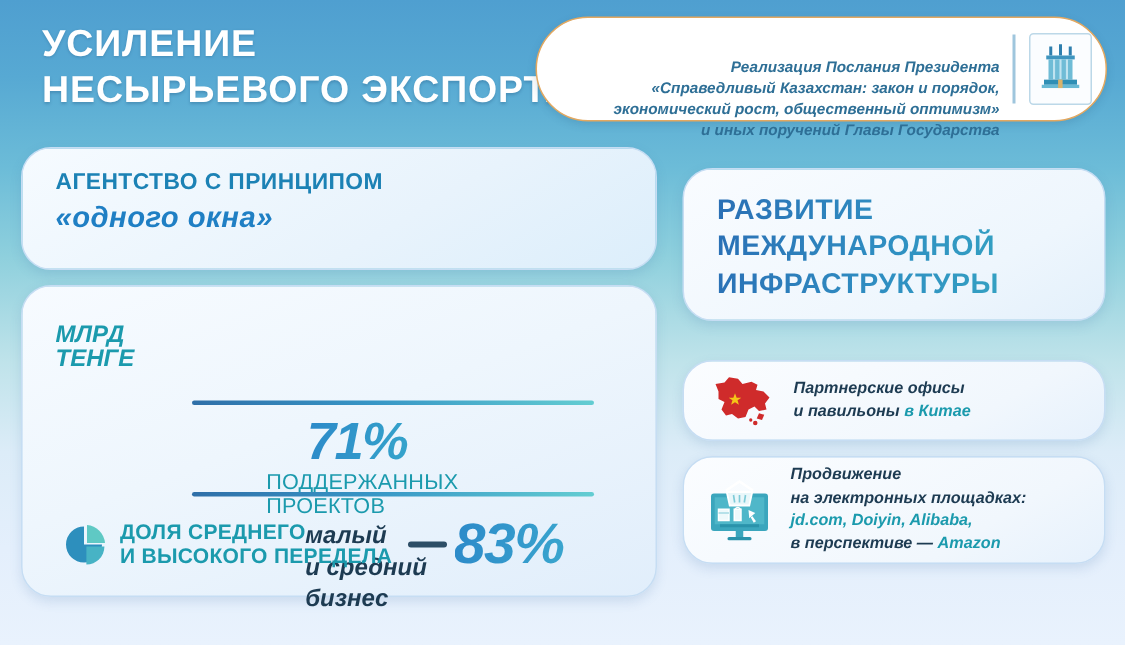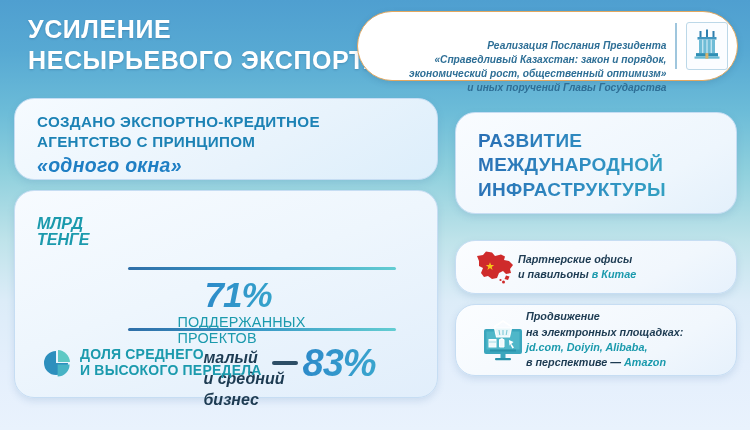--- a/index.html
+++ b/index.html
@@ -263,28 +263,29 @@
   #china-card {
     left: 455px; top: 240px;
     width: 282px; height: 54px;
     background: linear-gradient(150deg, #fbfdff 0%, #f1f7fd 70%, #e6f1fc 100%);
     display: flex; align-items: center; padding-left: 14px;
   }
   #ecom-card {
     left: 455px; top: 304px;
     width: 282px; height: 72px;
     background: linear-gradient(150deg, #fbfdff 0%, #f1f7fd 70%, #e6f1fc 100%);
-    display: flex; align-items: center; padding-left: 24px;
+    display: flex; align-items: center; padding-left: 14px;
   }
   .card-text {
     color: #1d3b52;
     font-size: 10.8px;
     font-weight: bold;
     font-style: italic;
     line-height: 1.42;
+    margin-left: 11px;
   }
   .accent-teal { color: #1b9aad; }
   .icon-box { flex: 0 0 auto; display: flex; align-items: center; justify-content: center; }
 </style>
 </head>
 <body>
 
 <div id="root">
 
   <div id="header-title">УСИЛЕНИЕ
@@ -307,21 +308,20 @@
         <rect x="13.3" y="10.6" width="1.4" height="13.5" fill="#bfe3f0"></rect>
         <rect x="17.6" y="10.6" width="1.4" height="13.5" fill="#bfe3f0"></rect>
         <rect x="3" y="24.1" width="22" height="3.4" fill="#2f8fb5"></rect>
         <rect x="1.5" y="27.5" width="25" height="2.2" fill="#67b9d4"></rect>
         <rect x="12.4" y="24.1" width="3" height="5.6" fill="#d9b36a"></rect>
       </svg>
     </div>
   </div>
 
   <div id="agency-card" class="card">
-    <div id="agency-line1">СОЗДАНО ЭКСПОРТНО-КРЕДИТНОЕ</div>
     <div id="agency-line2">АГЕНТСТВО С ПРИНЦИПОМ</div>
     <div id="agency-quote">«одного окна»</div>
   </div>
 
   <div id="stats-card" class="card">
 
     <div class="stat-row" id="row-volume">
       <div id="volume-unit">МЛРД
 ТЕНГЕ</div>
     </div>

